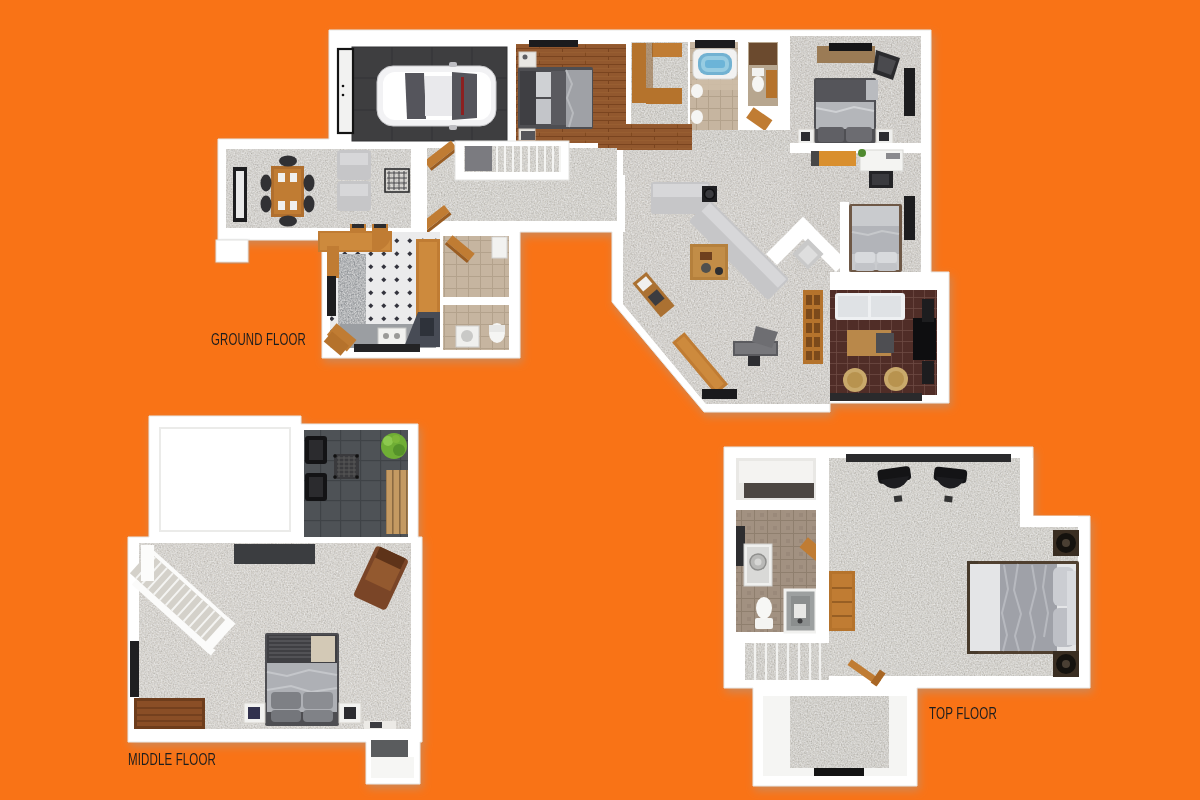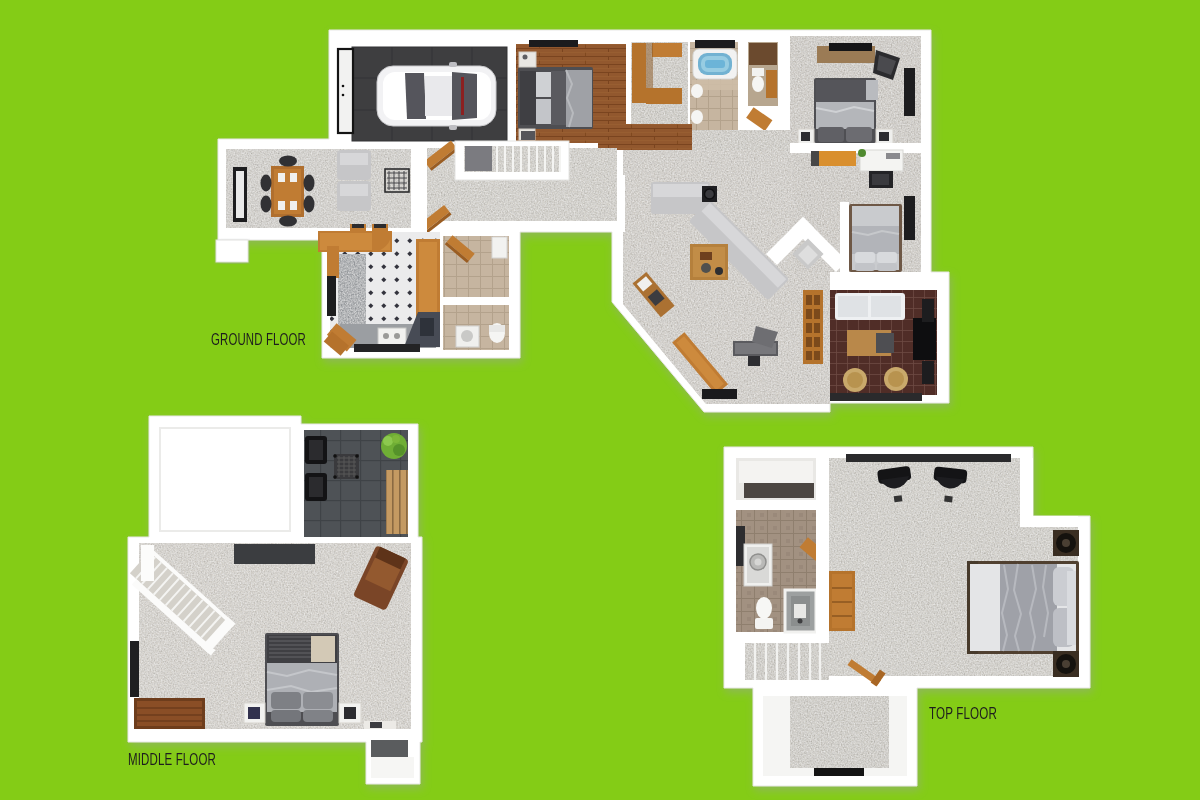--- a/index.html
+++ b/index.html
@@ -1,16 +1,16 @@
 <!DOCTYPE html>
 <html><head>
 <meta charset="utf-8">
 <style>
   html,body{margin:0;padding:0;background:#ffffff;}
-  .page{width:1200px;height:800px;position:relative;background:#84cc16;overflow:hidden;}
+  .page{width:1200px;height:800px;position:relative;background:#f97316;overflow:hidden;}
 </style>
 </head>
 <body>
 <div class="page">
 <svg width="1200" height="800" viewBox="0 0 1200 800">
 <defs>
   <filter id="shadow" x="-5%" y="-5%" width="110%" height="112%">
     <feDropShadow dx="2" dy="4" stdDeviation="4" flood-color="#9aa0a6" flood-opacity="0.45"></feDropShadow>
   </filter>
   <filter id="carpet" x="0%" y="0%" width="100%" height="100%">

